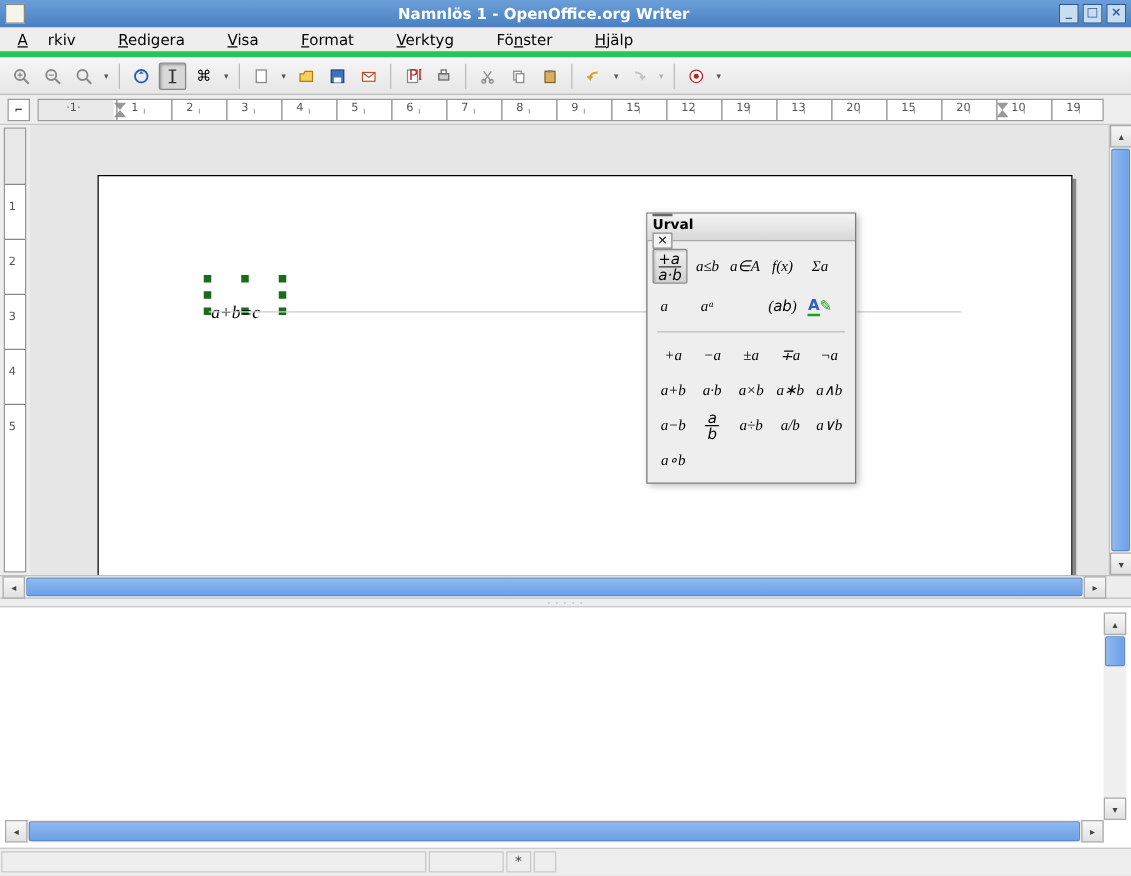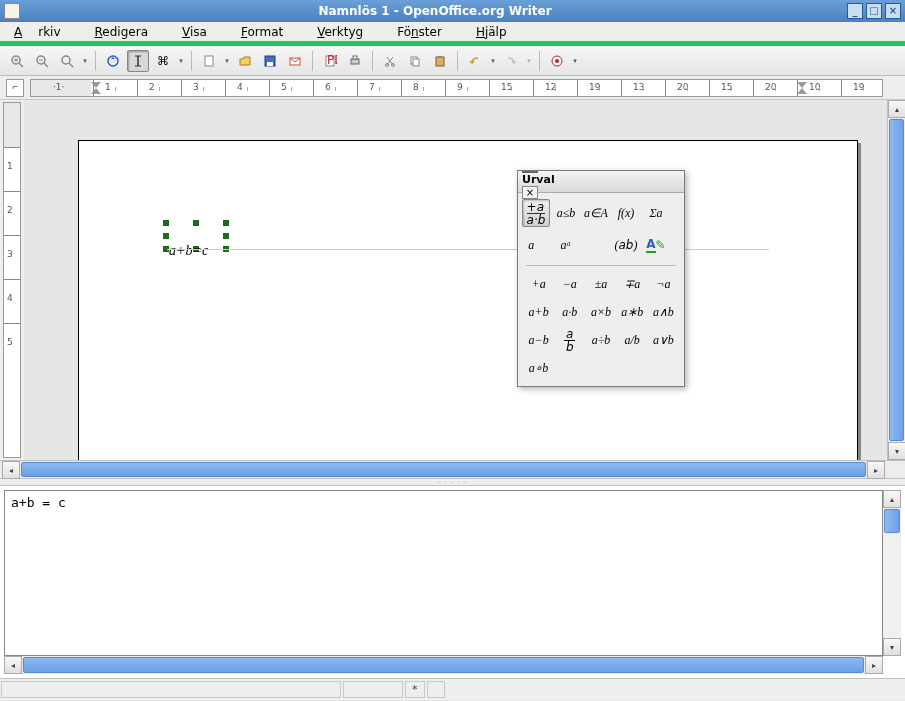--- a/index.html
+++ b/index.html
@@ -343,21 +343,20 @@
 <div class="scroll-h" style="padding:0 2px">
   <div class="sbtn">◂</div>
   <div class="sthumb-h"></div>
   <div class="sbtn">▸</div>
   <div style="width:18px"></div>
 </div>
 
 <div class="splitter">· · · · ·</div>
 
 <div class="cmdwrap">
-  <div class="cmdpanel">a+b = c</div>
   <div class="cmd-vscroll">
     <div class="sbtn">▴</div>
     <div class="sthumb-v" style="max-height:24px;flex:0 0 24px"></div>
     <div class="strack"></div>
     <div class="sbtn">▾</div>
   </div>
   <div class="cmd-hscroll">
     <div class="sbtn">◂</div>
     <div class="sthumb-h"></div>
     <div class="sbtn">▸</div>

